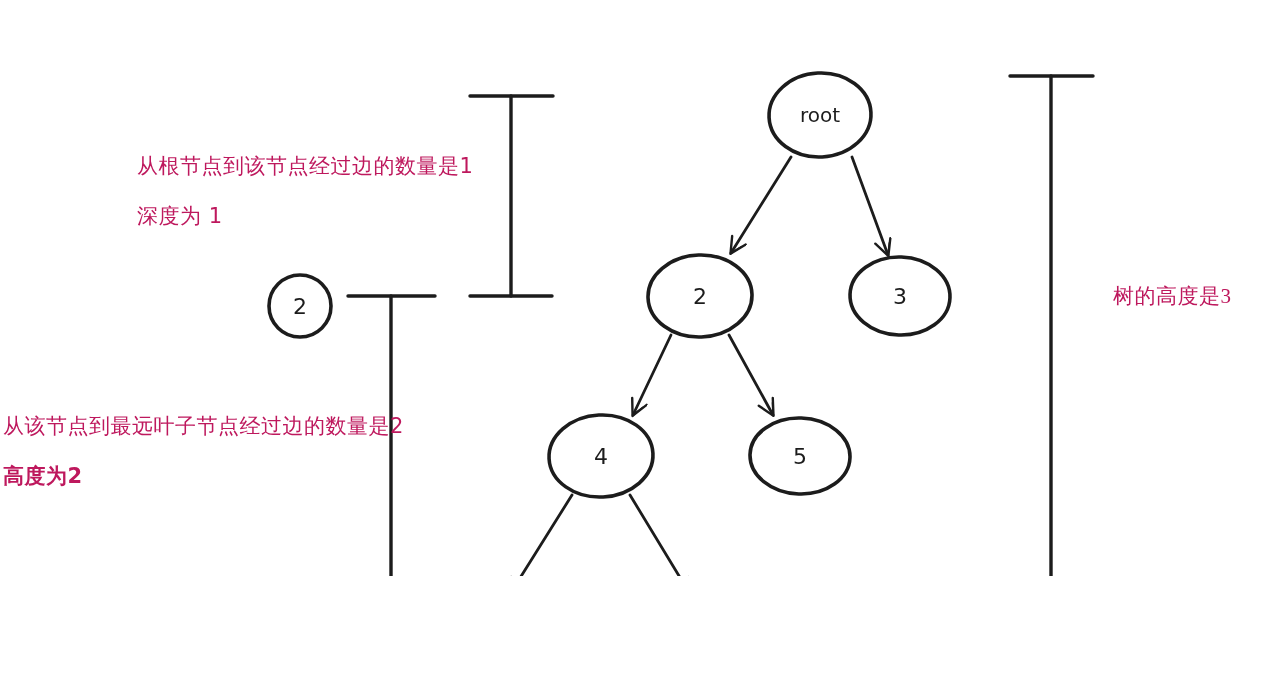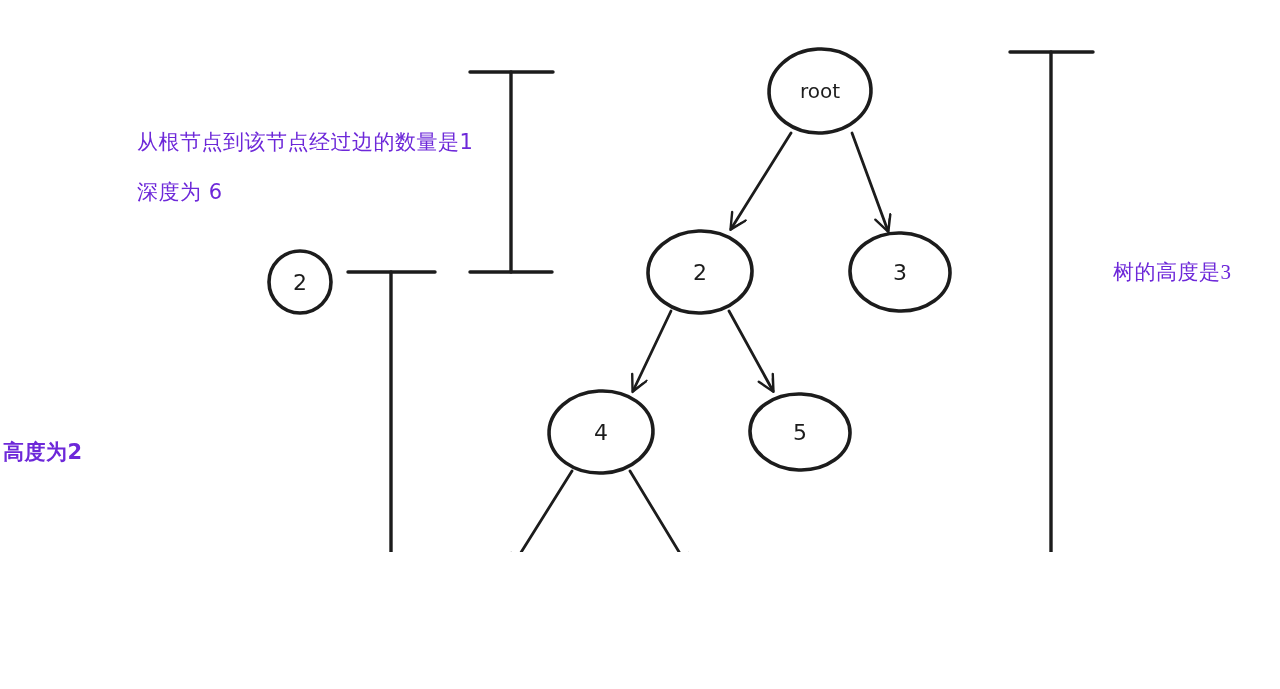--- a/index.html
+++ b/index.html
@@ -7,20 +7,21 @@
     padding: 0;
     background: #ffffff;
     font-family: "DejaVu Sans", "Liberation Sans", sans-serif;
   }
   .canvas {
     position: relative;
     width: 1280px;
     height: 552px;
     background: #ffffff;
     overflow: hidden;
+    margin-top: 24px;
   }
   .canvas svg {
     position: absolute;
     left: 0;
     top: 0;
   }
   .sketch {
     stroke: #1c1c1c;
     fill: none;
     stroke-linecap: round;
@@ -31,21 +32,21 @@
   .measure     { stroke-width: 3.4; }
   .node-label {
     fill: #1c1c1c;
     font-family: "DejaVu Sans", "Liberation Sans", sans-serif;
     font-size: 22px;
     text-anchor: middle;
   }
   .node-label.root-label { font-size: 20px; }
   .anno {
     position: absolute;
-    color: #6d28d9;
+    color: #be185d;
     font-size: 21px;
     letter-spacing: 0.5px;
     white-space: nowrap;
     line-height: 24px;
   }
 </style>
 </head>
 <body>
 
 <div class="canvas">
@@ -118,19 +119,20 @@
       <text class="node-label" x="699" y="620">7</text>
     </g>
 
     <g>
       <circle class="sketch node-ellipse" cx="300" cy="282" r="31"></circle>
       <text class="node-label" x="300" y="290">2</text>
     </g>
   </svg>
 
   <div class="anno" style="left:137px; top:130px;">从根节点到该节点经过边的数量是1</div>
-  <div class="anno" style="left:137px; top:180px;">深度为 6</div>
+  <div class="anno" style="left:137px; top:180px;">深度为 1</div>
 
+  <div class="anno" style="left:3px; top:390px;">从该节点到最远叶子节点经过边的数量是2</div>
   <div class="anno" style="left:3px; top:440px;font-weight:bold;">高度为2</div>
 
   <div class="anno" style="left:1113px; top:260px;font-family:Liberation Serif, serif;">树的高度是3</div>
 
 </div>
 
 </body></html>

